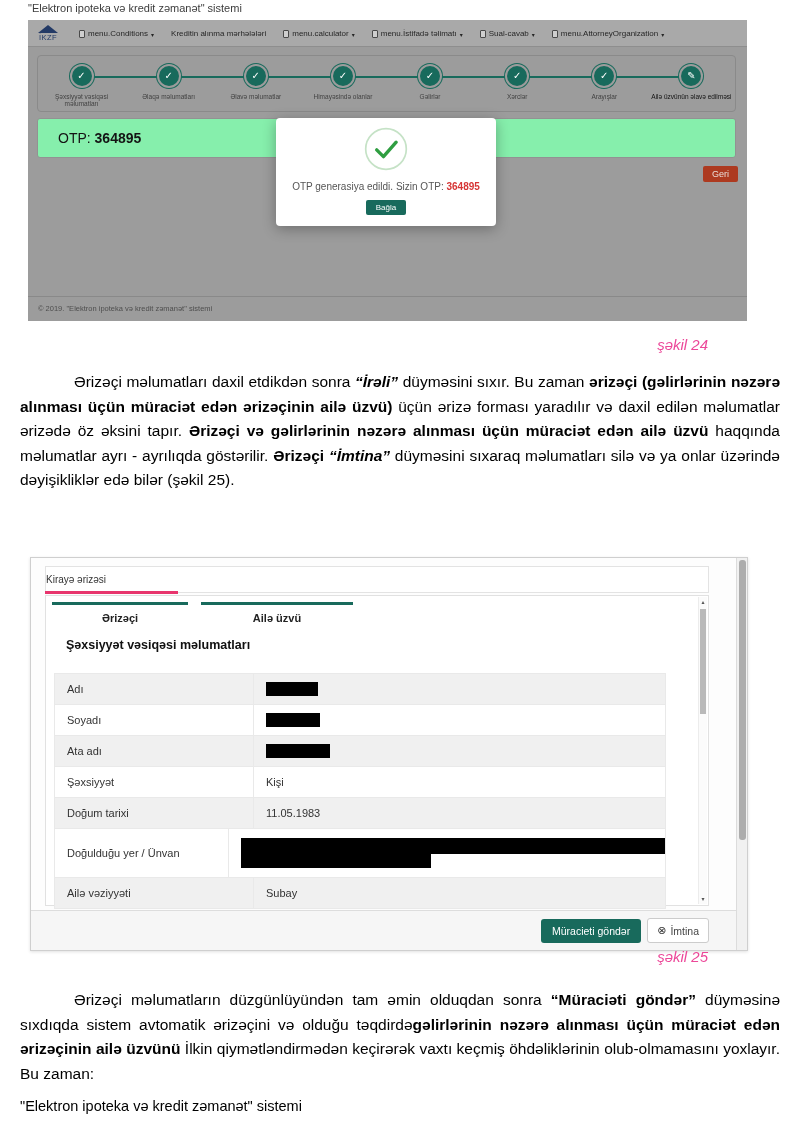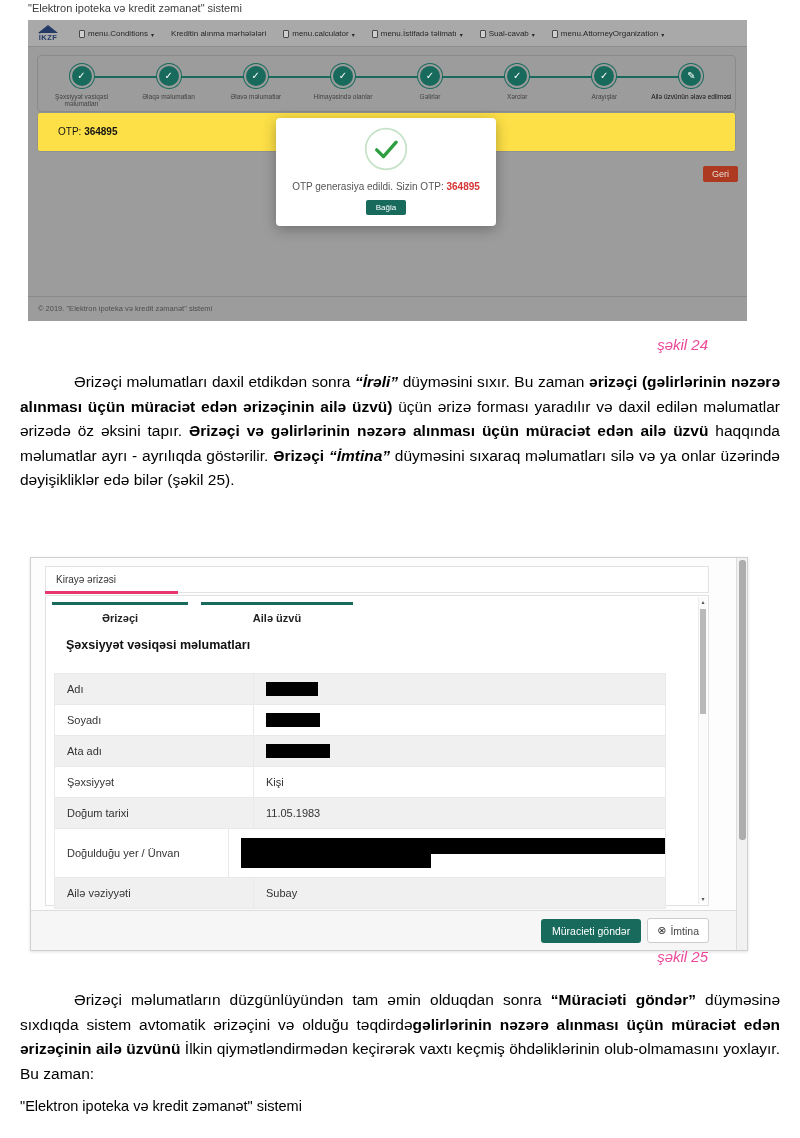--- a/index.html
+++ b/index.html
@@ -21,39 +21,39 @@
   .para1{top:370px;}
   .para2{top:988px;}
 
   
   .shot1{position:absolute;left:28px;top:20px;width:719px;height:301px;background:#9c9c9c;}
   .navbar{position:absolute;left:0;top:0;right:0;height:27px;background:#a9a9a9;
           border-bottom:1px solid #8e8e8e;display:flex;align-items:center;gap:17px;padding:0 10px;}
   .logo{display:flex;flex-direction:column;align-items:center;margin-right:4px;cursor:pointer;}
   .roof{width:0;height:0;border-left:10px solid transparent;border-right:10px solid transparent;
         border-bottom:8px solid #233a66;}
-  .logo-text{font-size:7.5px;font-weight:bold;color:#233a66;letter-spacing:.5px;}
+  .logo-text{font-size:7.5px;font-weight:normal;color:#233a66;letter-spacing:.5px;}
   .menu-item{display:flex;align-items:flex-end;gap:3px;font-size:8px;color:#262626;cursor:pointer;white-space:nowrap;}
   .doc-icon{display:inline-block;width:6px;height:8px;border:1px solid #4a4a4a;background:#cfcfcf;border-radius:1px;}
   .caret{font-size:6px;color:#262626;}
 
   .stepper{position:absolute;left:9px;top:35px;width:699px;height:57px;
            border:1px solid #8a8a8a;border-radius:4px;}
   .step-line{position:absolute;top:20px;left:44px;right:44px;height:2px;background:var(--teal);}
   .steps{position:relative;display:flex;height:100%;}
   .step{flex:1;display:flex;flex-direction:column;align-items:center;padding-top:10px;cursor:pointer;}
   .step-circle{width:20px;height:20px;border-radius:50%;background:var(--teal);color:#fff;
                font-size:10px;line-height:20px;text-align:center;
                box-shadow:0 0 0 2px #9c9c9c,0 0 0 3px var(--teal);z-index:1;}
   .step-label{margin-top:7px;font-size:6.5px;color:#424242;text-align:center;line-height:1.15;max-width:82px;}
   .step-label.active{color:#121212;}
 
-  .otp-box{position:absolute;left:9px;top:92px;width:699px;height:40px;background:#fde047;
+  .otp-box{position:absolute;left:9px;top:98px;width:699px;height:40px;background:#86efac;
            border:1px solid #929292;border-radius:3px;line-height:38px;padding-left:20px;
-           font-size:10px;color:#141414;}
+           font-size:14px;color:#141414;}
   .otp-box b{font-weight:bold;}
   .geri-button{position:absolute;top:146px;right:9px;background:var(--geri);color:#e9dcd6;
                font-size:9px;padding:3px 9px;border:none;border-radius:2px;cursor:pointer;
                font-family:inherit;}
   .otp-modal{position:absolute;left:248px;top:98px;width:220px;height:108px;background:#fff;
              border-radius:4px;box-shadow:0 3px 14px rgba(0,0,0,.3);
              display:flex;flex-direction:column;align-items:center;z-index:5;}
   .modal-check{margin-top:9px;}
   .modal-text{font-size:10px;color:#555;margin-top:6px;}
   .otp-red{color:var(--otp-red);font-weight:bold;}
@@ -62,21 +62,21 @@
   .copyright-bar{position:absolute;left:0;right:0;bottom:0;height:25px;border-top:1px solid #898989;
                  font-size:7.5px;color:#4e4e4e;line-height:23px;padding-left:10px;}
 
   
   .shot2{position:absolute;left:30px;top:557px;width:718px;height:394px;background:#fdfdfd;
          border:1px solid #cfcfcf;box-shadow:0 1px 3px rgba(0,0,0,.12);}
   .outer-sb{position:absolute;top:0;right:0;bottom:0;width:11px;background:#f1f1f1;
             border-left:1px solid #dcdcdc;cursor:pointer;}
   .outer-thumb{position:absolute;top:2px;left:2px;width:7px;height:280px;background:#adadad;border-radius:3px;}
   .tabtitle-box{position:absolute;left:14px;top:8px;width:664px;height:27px;border:1px solid #e3e3e3;
-                background:#fff;font-size:10px;color:#333;line-height:25px;padding-left:10px;cursor:pointer;}
+                background:#fff;font-size:10px;color:#333;line-height:25px;cursor:pointer;}
   .pink-underline{position:absolute;left:-1px;bottom:-2px;width:133px;height:3px;background:var(--pink);}
   .panel{position:absolute;left:14px;top:37px;width:664px;height:311px;border:1px solid #e1e1e1;background:#fff;}
   .ftab{position:absolute;top:6px;border-top:3px solid var(--teal);padding-top:7px;text-align:center;
         font-weight:bold;font-size:11px;color:#222;cursor:pointer;}
   .ftab0{left:6px;width:136px;}
   .ftab1{left:155px;width:152px;}
   .section-heading{position:absolute;left:20px;top:42px;font-size:12.5px;margin:0;font-weight:bold;color:#111;}
   .form-rows{position:absolute;left:8px;top:77px;width:612px;border-top:1px solid #e9e9e9;}
   .frow{display:flex;min-height:31px;border:1px solid #e9e9e9;border-top:none;background:#fff;}
   .frow.alt{background:#f0f0f0;}

